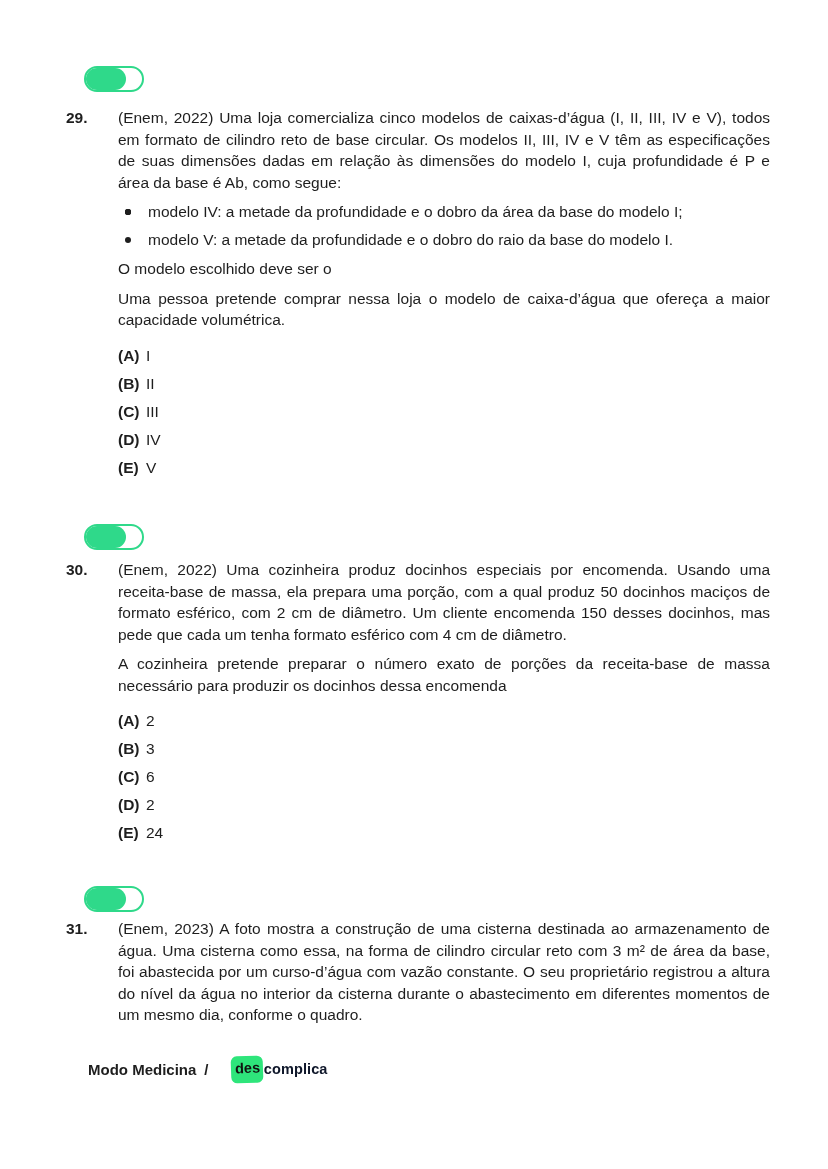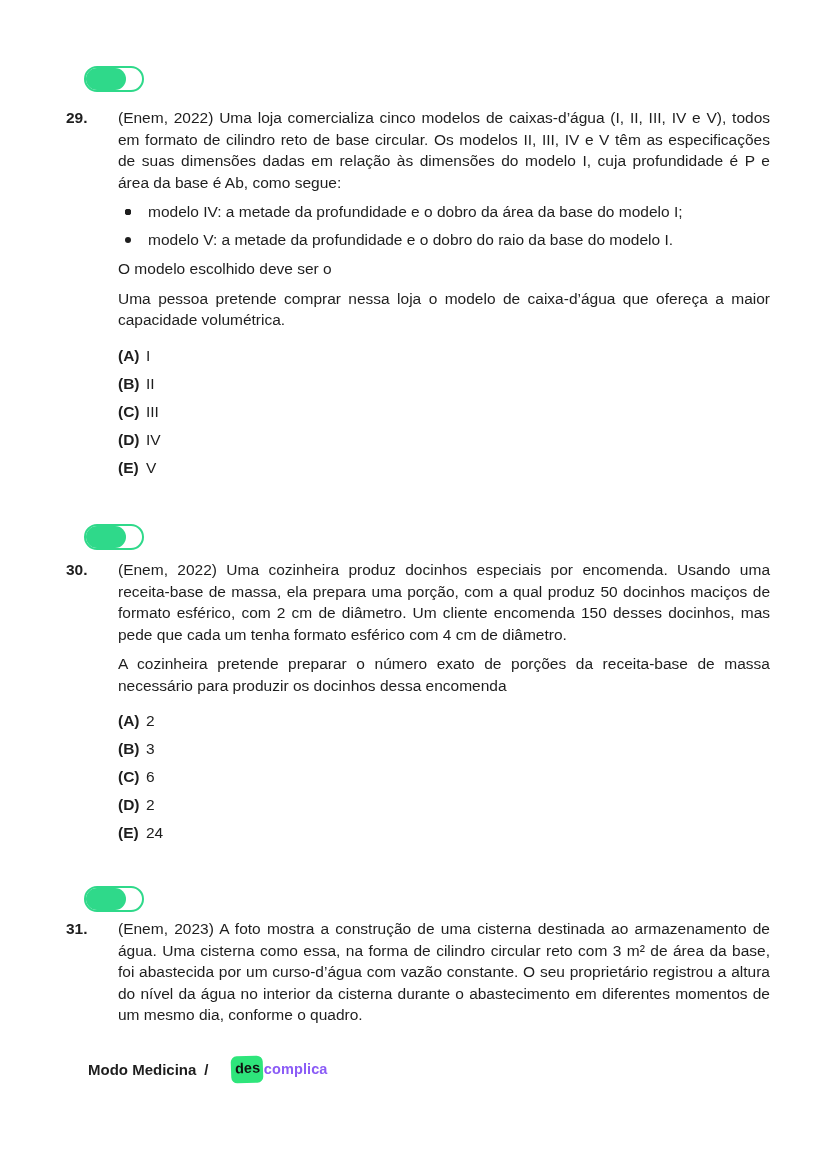--- a/index.html
+++ b/index.html
@@ -72,21 +72,21 @@
   .footer .sep { margin-right: 22px; }
   .logo { display: flex; align-items: center; font-size: 14.5px; letter-spacing: 0.1px; }
   .logo .logo-des {
     background: #2ee57b;
     color: #111111;
     border-radius: 6px;
     padding: 2px 3px 3px 4px;
     transform: rotate(-2deg);
     display: inline-block;
   }
-  .logo .logo-complica { color: #8b5cf6; margin-left: 1px; }
+  .logo .logo-complica { color: #0f172a; margin-left: 1px; }
 
   
   #toggle-1 { top: 66px; }
   #question-29 { top: 107px; }
   #toggle-2 { top: 524px; }
   #question-30 { top: 559px; }
   #toggle-3 { top: 886px; }
   #question-31 { top: 918px; }
 </style>
 </head>

